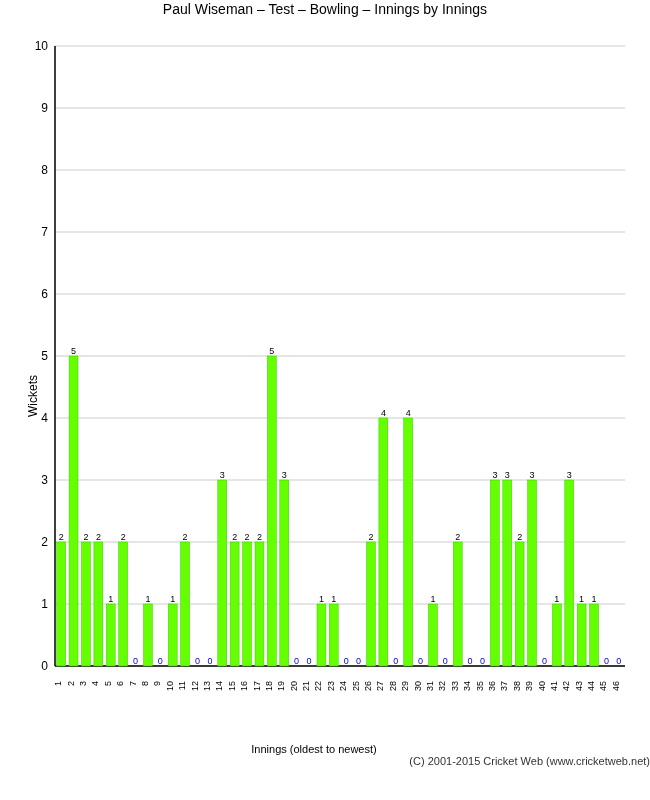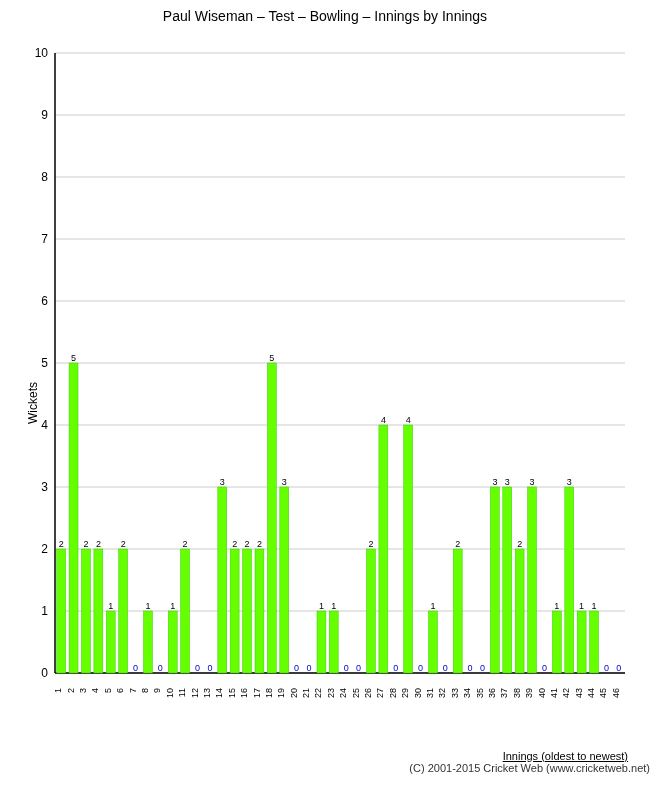--- a/index.html
+++ b/index.html
@@ -13,21 +13,21 @@
     .chart-container {
       width: 650px;
       height: 800px;
       position: relative;
       background: #fff;
     }
     .chart-title {
       text-align: center;
       font-size: 14px;
       color: #000;
-      padding-top: 8px;
+      padding-top: 1px;
       padding-bottom: 4px;
     }
     .y-axis-label {
       position: absolute;
       left: 12px;
       top: 50%;
       transform: translateY(-50%) rotate(-90deg);
       font-size: 12px;
       color: #000;
       white-space: nowrap;
@@ -204,16 +204,16 @@
           <text x="544.5" y="660" text-anchor="end" font-size="9" fill="#000" transform="rotate(-90, 544.5, 660)">40</text>
           <text x="556.8" y="660" text-anchor="end" font-size="9" fill="#000" transform="rotate(-90, 556.8, 660)">41</text>
           <text x="569.2" y="660" text-anchor="end" font-size="9" fill="#000" transform="rotate(-90, 569.2, 660)">42</text>
           <text x="581.6" y="660" text-anchor="end" font-size="9" fill="#000" transform="rotate(-90, 581.6, 660)">43</text>
           <text x="594.0" y="660" text-anchor="end" font-size="9" fill="#000" transform="rotate(-90, 594.0, 660)">44</text>
           <text x="606.4" y="660" text-anchor="end" font-size="9" fill="#000" transform="rotate(-90, 606.4, 660)">45</text>
           <text x="618.8" y="660" text-anchor="end" font-size="9" fill="#000" transform="rotate(-90, 618.8, 660)">46</text>
         </g>
     </svg>
 
-    <div style="text-align:right; margin-right:22px; margin-top:-8px; font-size:11px;text-decoration:underline;">Innings (oldest to newest)</div>
+    <div style="text-align:center; margin-right:22px; margin-top:-8px; font-size:11px;">Innings (oldest to newest)</div>
     <div class="copyright">(C) 2001-2015 Cricket Web (www.cricketweb.net)</div>
   </div>
 </div>
 
 </body></html>

